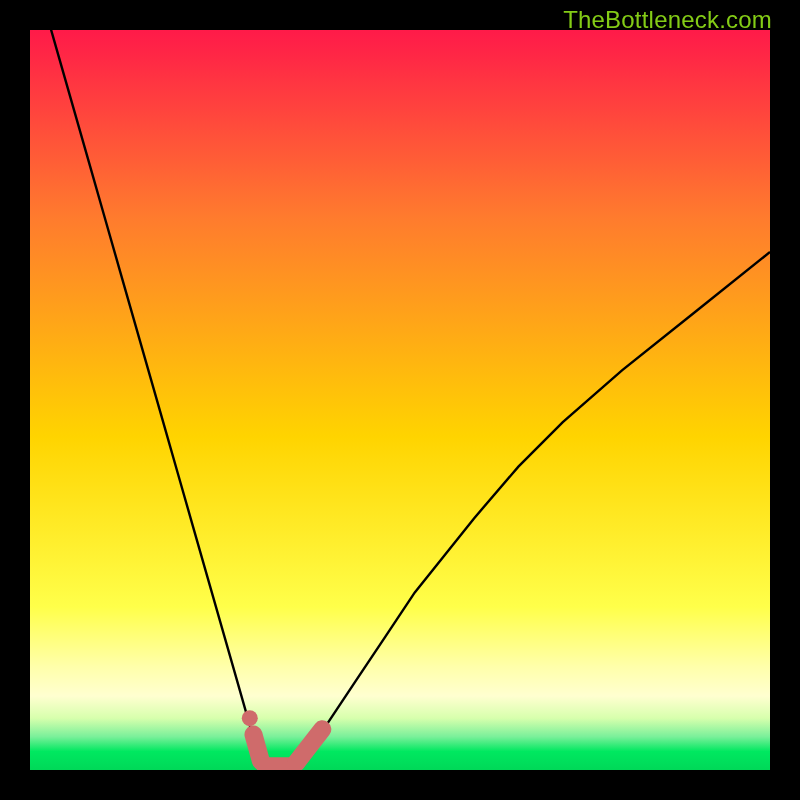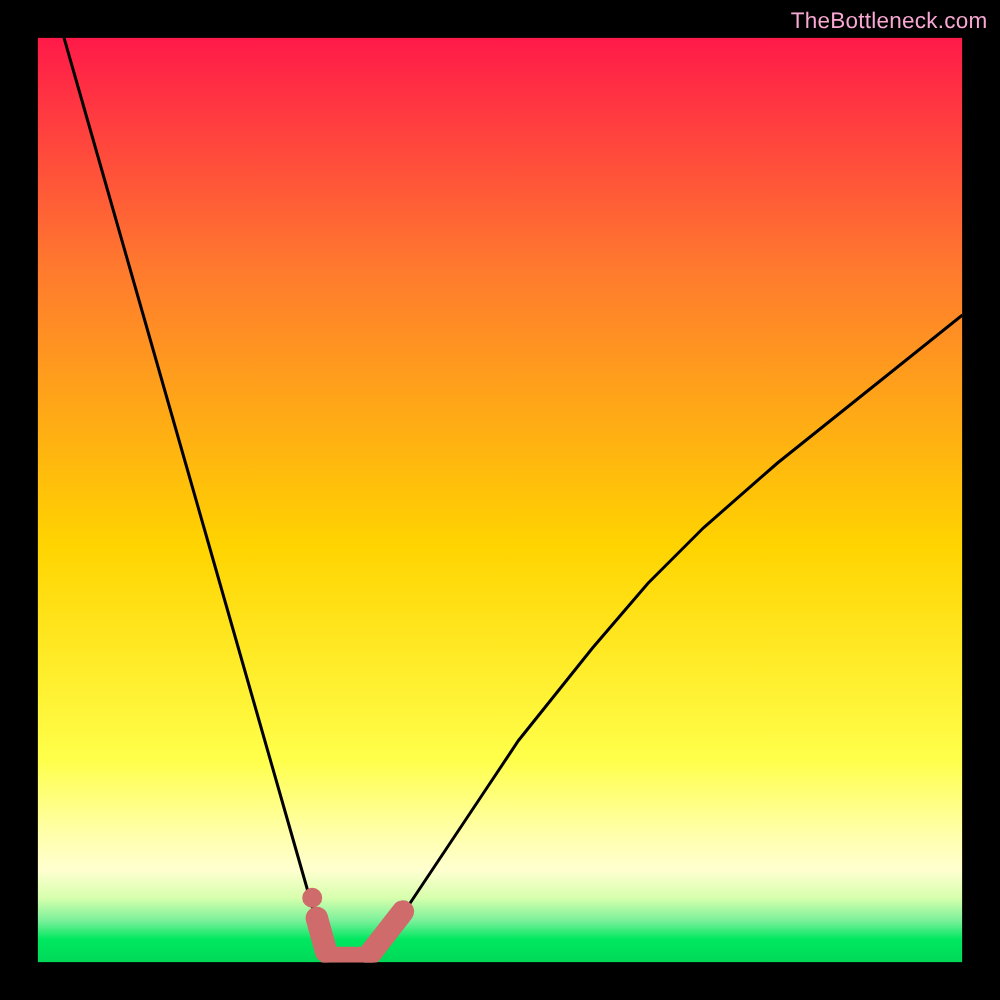--- a/index.html
+++ b/index.html
@@ -19,23 +19,23 @@
     height: 740px;
     overflow: hidden;
   }
   .gradient {
     position: absolute;
     inset: 0;
   }
   .watermark {
     position: absolute;
     top: 6px;
-    right: 10px;
-    color: #f9a8d4;
-    font-size: 18px;
+    right: 28px;
+    color: #84cc16;
+    font-size: 24px;
     font-weight: 500;
     letter-spacing: 0.2px;
   }
   svg.curve {
     position: absolute;
     inset: 0;
     width: 740px;
     height: 740px;
     overflow: visible;
   }

